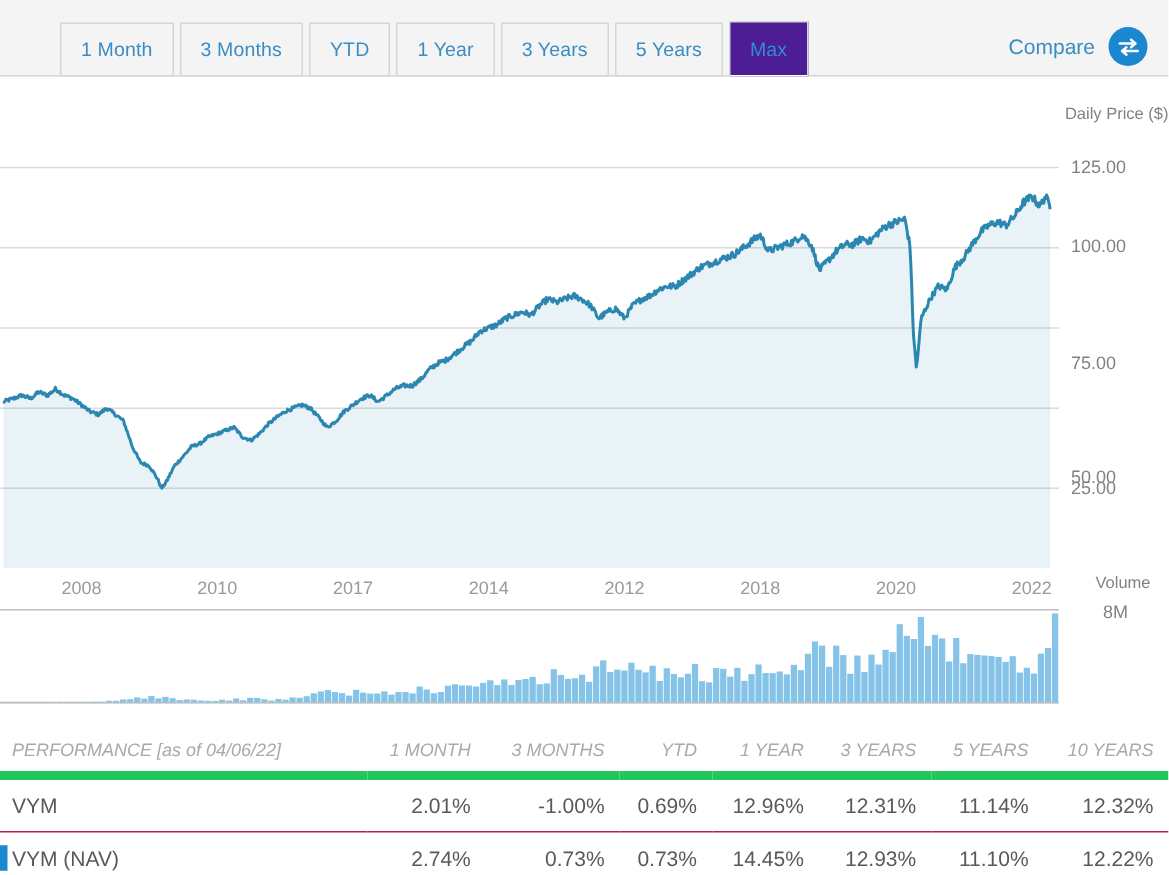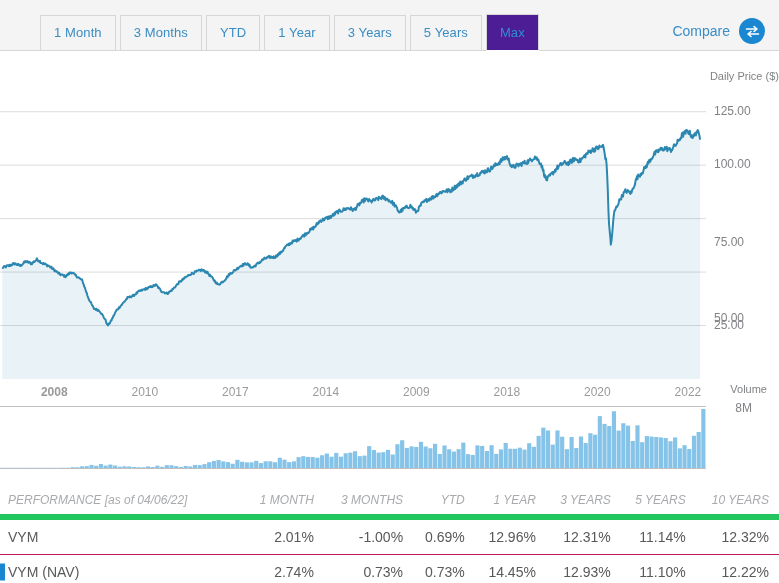--- a/index.html
+++ b/index.html
@@ -244,25 +244,25 @@
   <div id="ylabels">
       <div class="ylabel" style="top: 52.7273px;">125.00</div>
       <div class="ylabel" style="top: 106.182px;">100.00</div>
       <div class="ylabel" style="top: 159.636px; margin-top: 24px;">75.00</div>
       <div class="ylabel" style="top: 216px; margin-top: 44px;">50.00</div>
       <div class="ylabel" style="top: 266.545px;">25.00</div>
     </div>
 
   <div id="xaxis">
     <div id="xaxis-line"></div>
-  <div class="xlabel" style="left: 54.3077px; font-weight: bold;">2008</div>
+  <div class="xlabel" style="left: 54.3077px;">2008</div>
       <div class="xlabel" style="left: 144.821px;">2010</div>
       <div class="xlabel" style="left: 235.333px;">2017</div>
       <div class="xlabel" style="left: 325.846px;">2014</div>
-      <div class="xlabel" style="left: 416.359px;">2009</div>
+      <div class="xlabel" style="left: 416.359px;">2012</div>
       <div class="xlabel" style="left: 506.872px;">2018</div>
       <div class="xlabel" style="left: 597.385px;">2020</div>
       <div class="xlabel" style="left: 687.897px;">2022</div>
     </div>
 
   <div id="volume-axis-title">Volume</div>
   <div id="volume-axis-value">8M</div>
 
   <svg id="volume-plot" viewBox="0 0 706 62" preserveAspectRatio="none">
       <rect x="0.00" width="4.16" y="60.80" height="1.20" fill="#85c3e8"></rect>

